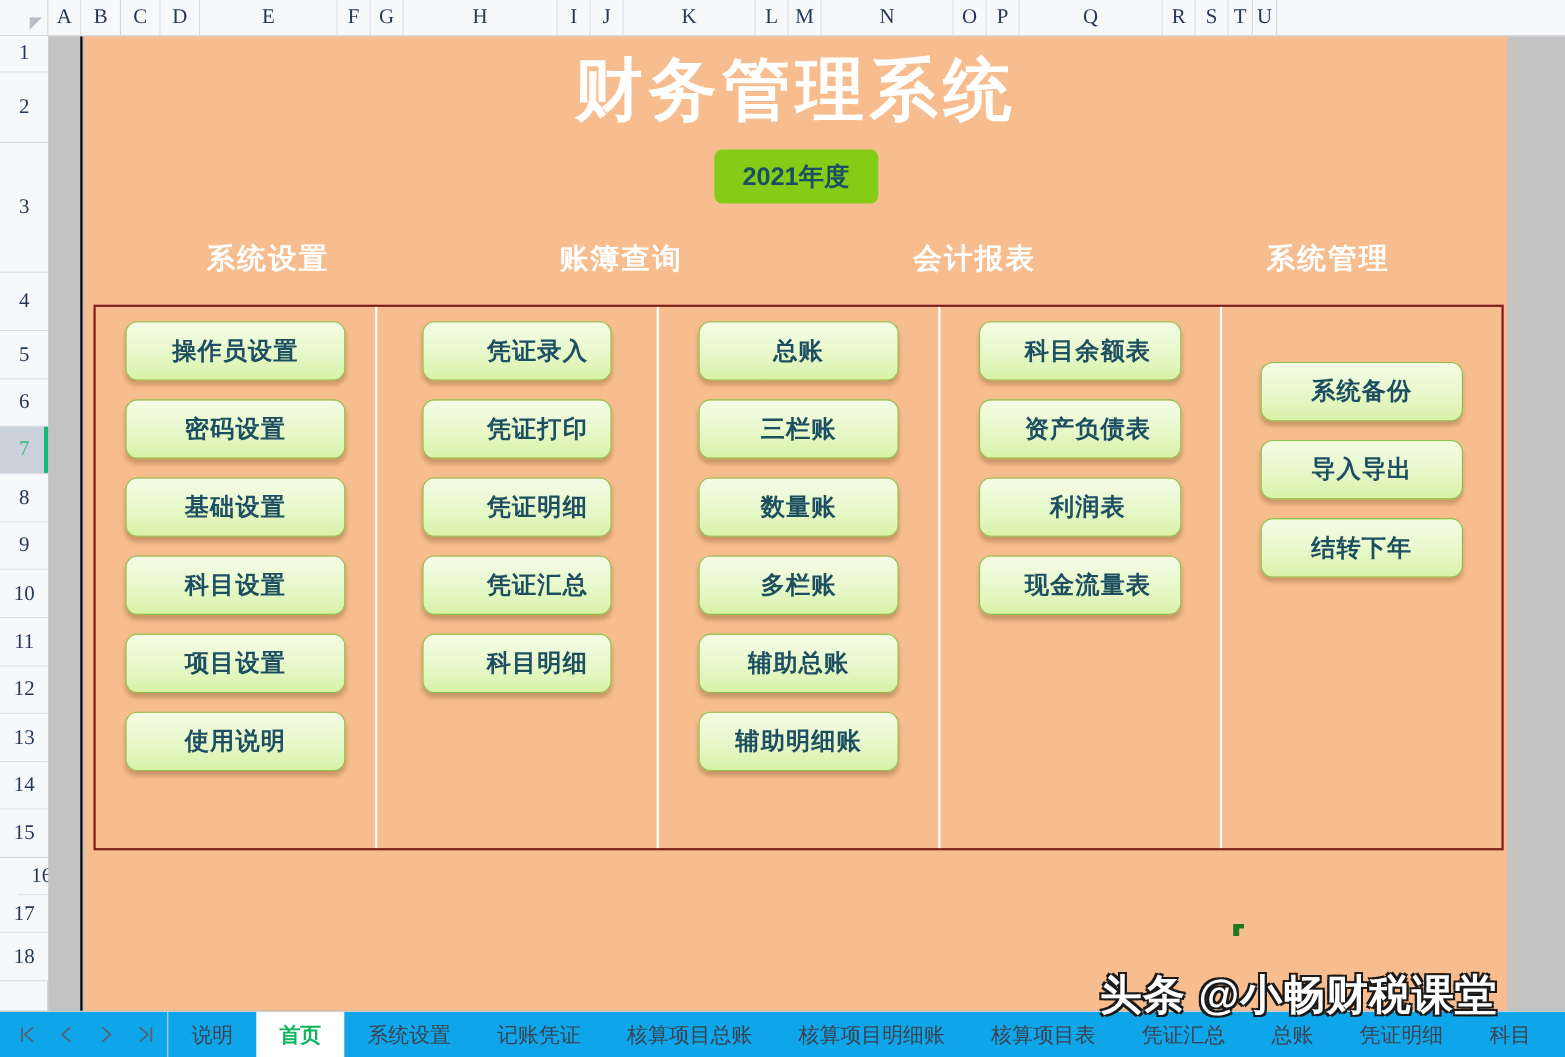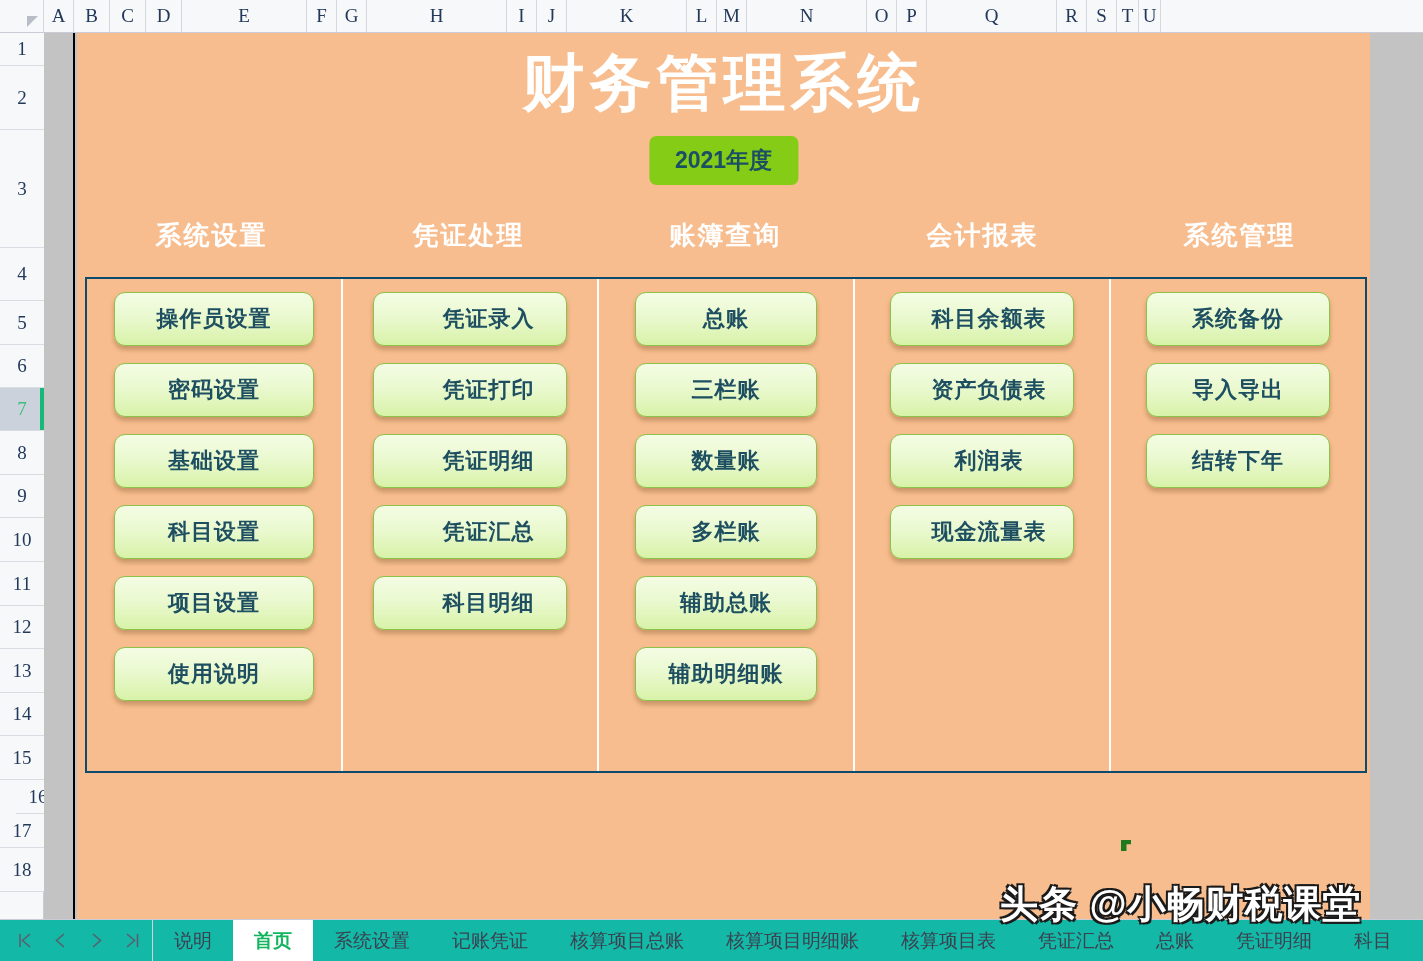--- a/index.html
+++ b/index.html
@@ -135,32 +135,32 @@
     color: #ffffff;
     letter-spacing: 2px;
     white-space: nowrap;
   }
 
   
   .panel {
     position: absolute;
     top: 244px; left: 8px;
     width: 1282px; height: 496px;
-    border: 2px solid #0c4a6e;
+    border: 2px solid #7f1d1d;
     display: flex;
   }
   .panel-col {
     flex: 1 1 0;
     border-right: 2px solid #ffffff;
     padding-top: 13px;
     display: flex;
     flex-direction: column;
     align-items: center;
   }
-  .panel-col:last-child { border-right: none; }
+  .panel-col:last-child { border-right: none; margin-top: 37px; }
 
   
   .menu-btn {
     width: 200px;
     height: 54px;
     margin-bottom: 17px;
     border: 1.5px solid #8bc34a;
     border-radius: 11px;
     background: linear-gradient(to bottom, #f4fce4 0%, #eaf9d0 45%, #d8f2a8 100%);
     box-shadow: 0 4px 4px rgba(120, 80, 40, 0.35);
@@ -168,21 +168,21 @@
     align-items: center;
     justify-content: center;
     font-size: 22px;
     font-weight: bold;
     color: #1d4f61;
     letter-spacing: 1px;
     white-space: nowrap;
     cursor: pointer;
   }
   .panel-col:nth-child(1) .menu-btn { width: 200px; }
-  .panel-col:nth-child(2) .menu-btn { width: 194px; padding-left: 37px; }
+  .panel-col:nth-child(2) .menu-btn { width: 172px; padding-left: 37px; }
   .panel-col:nth-child(3) .menu-btn { width: 182px; }
   .panel-col:nth-child(4) .menu-btn { width: 184px; padding-left: 14px; }
   .panel-col:nth-child(5) .menu-btn { width: 184px; }
 
   
   .cursor-mark {
     position: absolute;
     left: 1044px; top: 807px;
     width: 10px; height: 11px;
     background: #1f7a1f;
@@ -204,21 +204,21 @@
     text-shadow:
       -2px -2px 0 #1a1a1a,  2px -2px 0 #1a1a1a,
       -2px  2px 0 #1a1a1a,  2px  2px 0 #1a1a1a;
   }
 
   
   .tabbar {
     position: absolute;
     left: 0; top: 919px;
     width: 1423px; height: 42px;
-    background: #14b8a6;
+    background: #0ea5e9;
     border-top: 1px solid #c9ccd4;
     display: flex;
     align-items: stretch;
   }
   .nav-btns {
     display: flex;
     align-items: center;
     padding: 0 10px 0 14px;
     gap: 16px;
     border-right: 1px solid #cfd2d9;
@@ -310,21 +310,20 @@
   <div class="grid-body">
     <div class="col-a"></div>
 
     <div class="sheet">
 
       <div class="title">财务管理系统</div>
       <div class="year-badge">2021年度</div>
 
       <div class="sec-head-row" id="section-headings">
           <div class="sec-head">系统设置</div>
-          <div class="sec-head">凭证处理</div>
           <div class="sec-head">账簿查询</div>
           <div class="sec-head">会计报表</div>
           <div class="sec-head">系统管理</div>
         </div>
 
       <div class="panel" id="menu-panel">
           <div class="panel-col">
             <div class="menu-btn">操作员设置</div>
             <div class="menu-btn">密码设置</div>
             <div class="menu-btn">基础设置</div>

